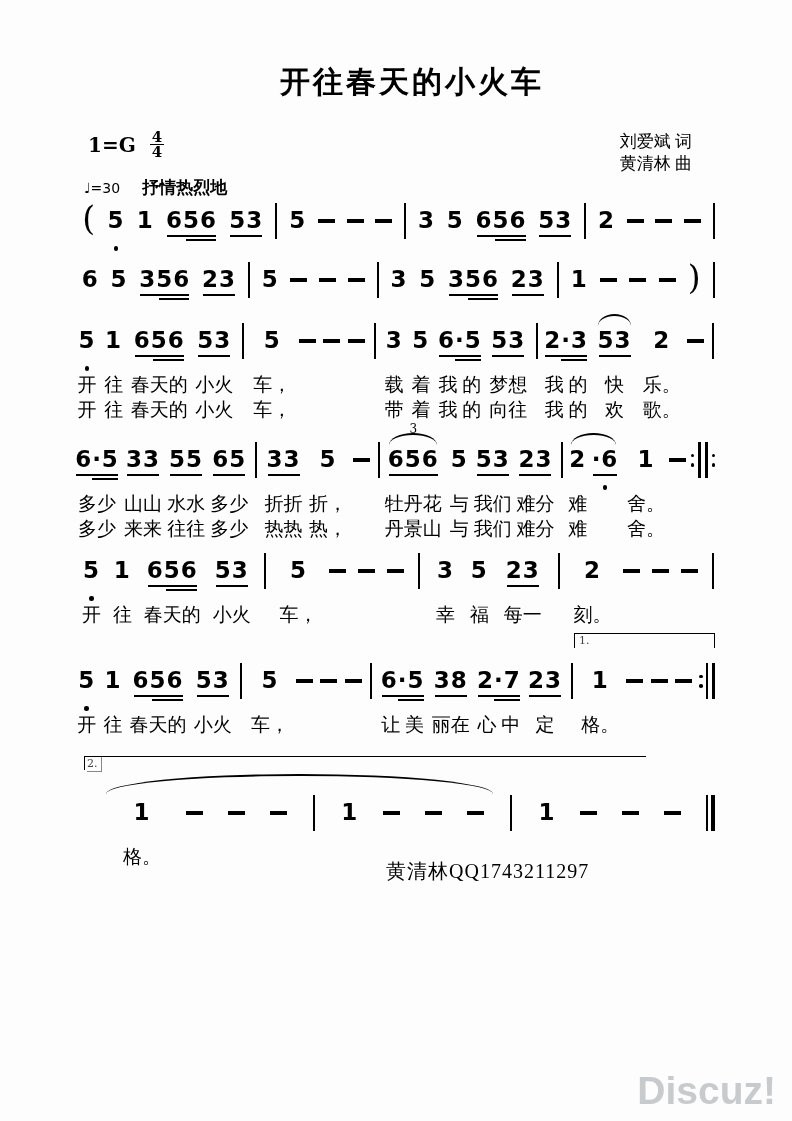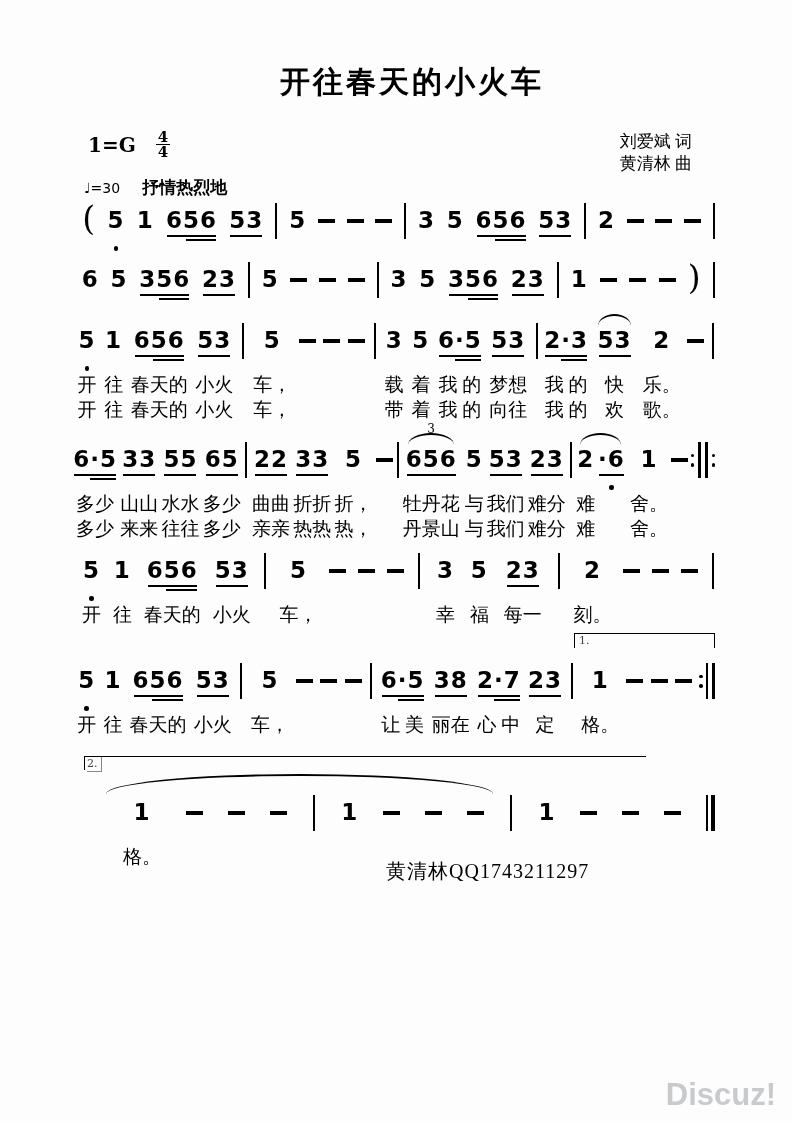--- a/index.html
+++ b/index.html
@@ -3,21 +3,21 @@
 <meta charset="utf-8">
 <style>
   html,body{margin:0;padding:0;background:#e9e9e9;}
   #page{position:relative;width:792px;height:1121px;background:#fdfdfd;margin:0 auto;overflow:hidden;
         font-family:"Liberation Serif",serif;color:#000;}
   
   #title{position:absolute;top:62px;left:0;width:100%;text-align:center;
          font-family:"Liberation Sans","DejaVu Sans",sans-serif;
          font-weight:bold;font-size:30px;letter-spacing:3px;padding-left:16px;}
   #keysig{position:absolute;top:130px;left:88px;font-size:20px;font-weight:bold;
-          font-family:"DejaVu Serif",serif;display:flex;align-items:center;gap:20px;}
+          font-family:"DejaVu Serif",serif;display:flex;align-items:center;gap:14px;}
   .frac{display:inline-flex;flex-direction:column;align-items:center;font-size:15px;line-height:14px;font-weight:bold;}
   .frac .den{border-top:1.5px solid #000;padding:0 2px;}
   .frac .numr{padding:0 2px;}
   #credits{position:absolute;top:131px;right:100px;text-align:left;font-size:17px;line-height:22px;}
   #tempo{position:absolute;top:176px;left:84px;display:flex;align-items:baseline;gap:22px;}
   #tempo .mm{font-size:14px;font-family:"DejaVu Sans",sans-serif;}
   #tempo .expr{font-size:17px;font-weight:bold;}
   
   #score{position:absolute;top:196px;left:70px;width:645px;}
   .sys{position:relative;padding-top:12px;margin-bottom:2px;}
@@ -56,21 +56,21 @@
   
   .volta2{position:absolute;top:6px;left:14px;width:87%;height:13px;
        border-top:1.5px solid #000;border-left:1.5px solid #000;}
   .vlab2{position:absolute;top:0;left:2px;font-size:11px;color:#444;
        border-right:1px solid #888;border-bottom:1px solid #888;padding:0 3px 1px 0;font-family:"DejaVu Serif",serif;}
   .bigslur{position:absolute;top:24px;left:36px;width:60%;height:18px;
        border-top:2.5px solid #000;border-radius:50%/100% 100% 0 0;}
   
   #footer{position:absolute;top:838px;left:386px;font-size:20px;letter-spacing:1px;margin-top:20px;}
   #watermark{position:absolute;right:16px;bottom:8px;
-       font-family:"Liberation Sans","DejaVu Sans",sans-serif;font-weight:bold;font-size:31px;color:#c8cbcd;}
+       font-family:"Liberation Sans","DejaVu Sans",sans-serif;font-weight:bold;font-size:39px;color:#c8cbcd;}
 </style>
 </head>
 <body>
 
 <div id="page">
   <div id="title">开往春天的小火车</div>
 
   <div id="keysig">
     <span>1=G</span>
     <span class="frac">
@@ -745,31 +745,20 @@
                 <span class="uls"></span>
                 <span class="ldot"></span>
               </span>
               <span class="lyr">&nbsp;</span>
               <span class="lyr">&nbsp;</span>
             </span>
           </span>
           <span class="grp" style="flex: 8 1 auto;">
             <span class="tok">
               <span class="core">
-                <span class="num">22</span>
-                <span class="uls">
-                  <i class="ul"></i>
-                </span>
-                <span class="ldot"></span>
-              </span>
-              <span class="lyr">曲曲</span>
-              <span class="lyr">亲亲</span>
-            </span>
-            <span class="tok">
-              <span class="core">
                 <span class="num">33</span>
                 <span class="uls">
                   <i class="ul"></i>
                 </span>
                 <span class="ldot"></span>
               </span>
               <span class="lyr">折折</span>
               <span class="lyr">热热</span>
             </span>
             <span class="tok">

